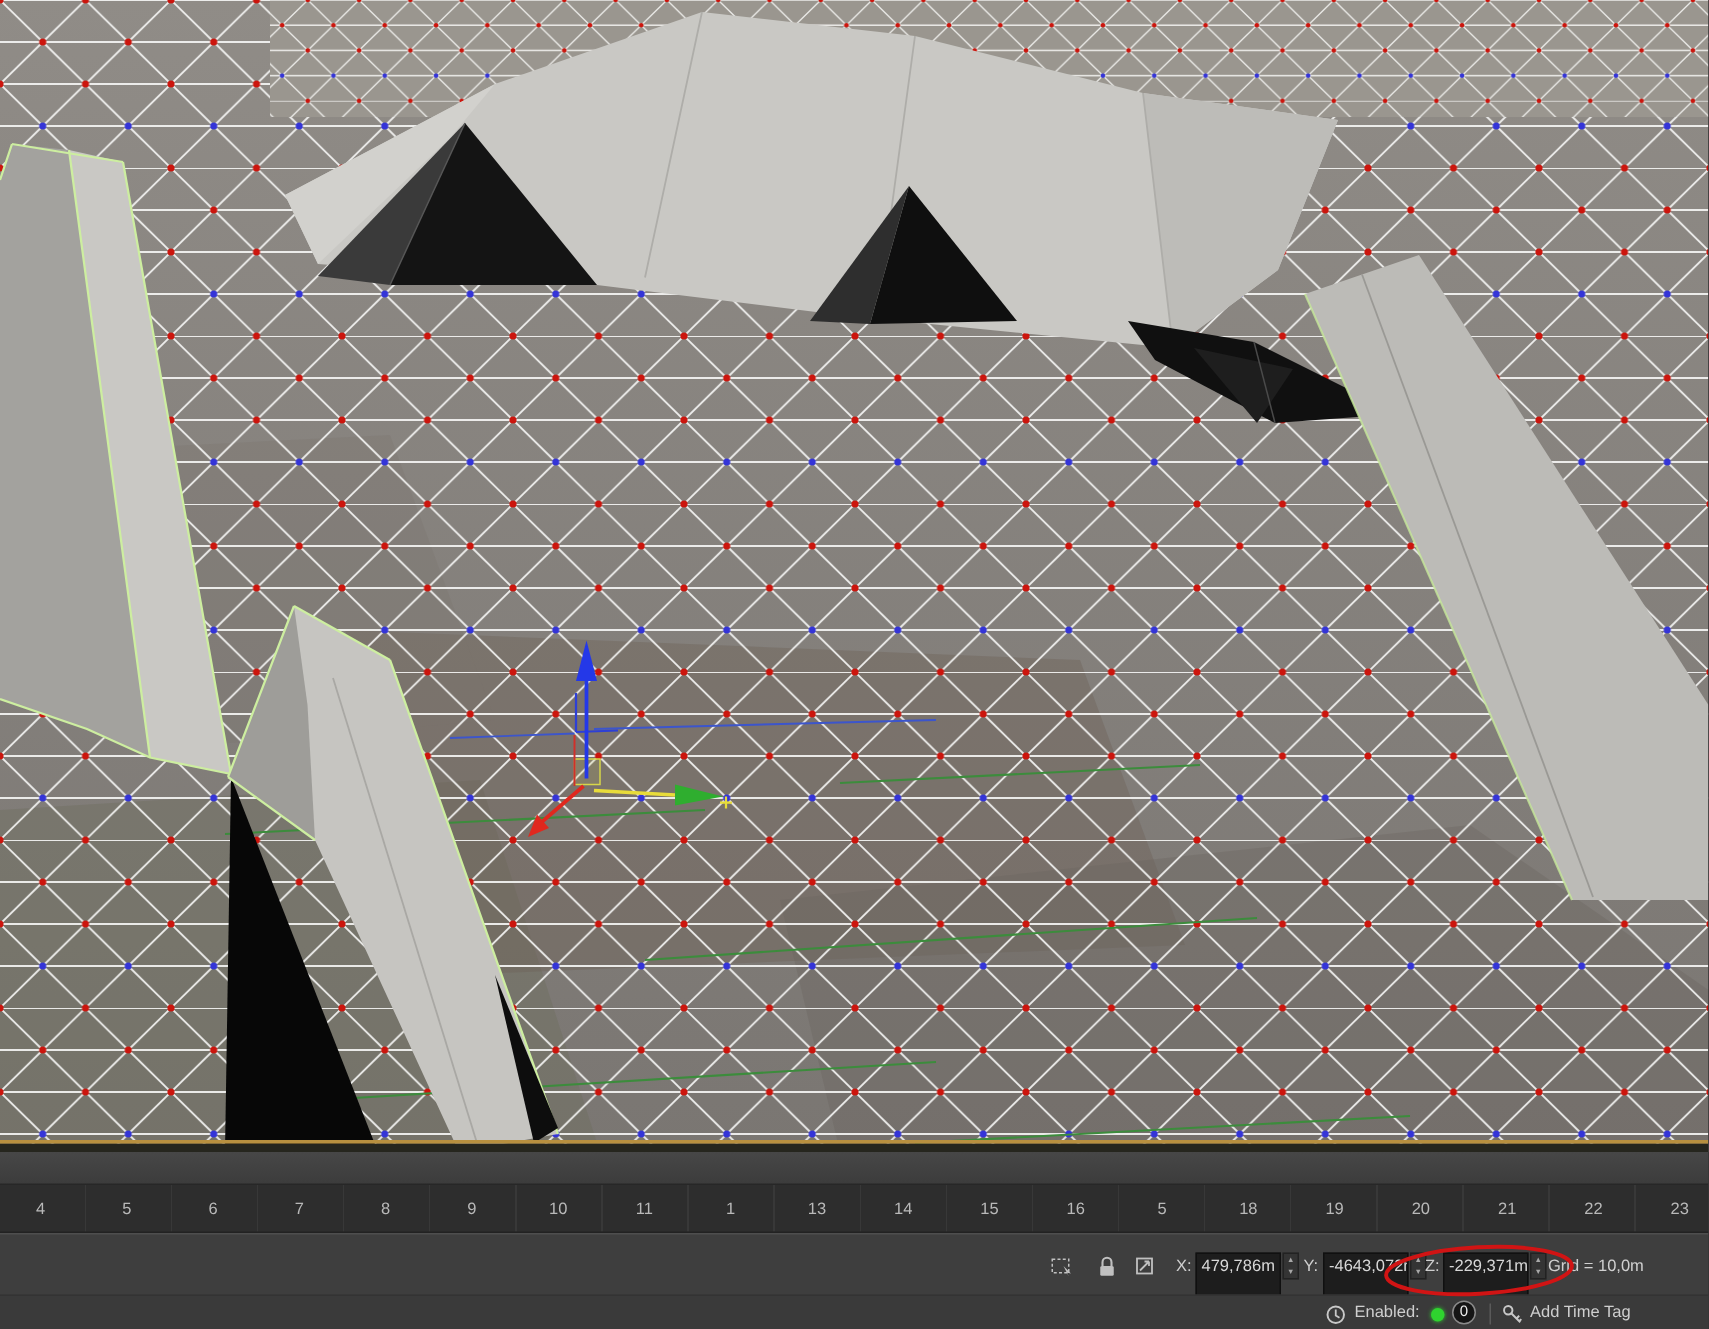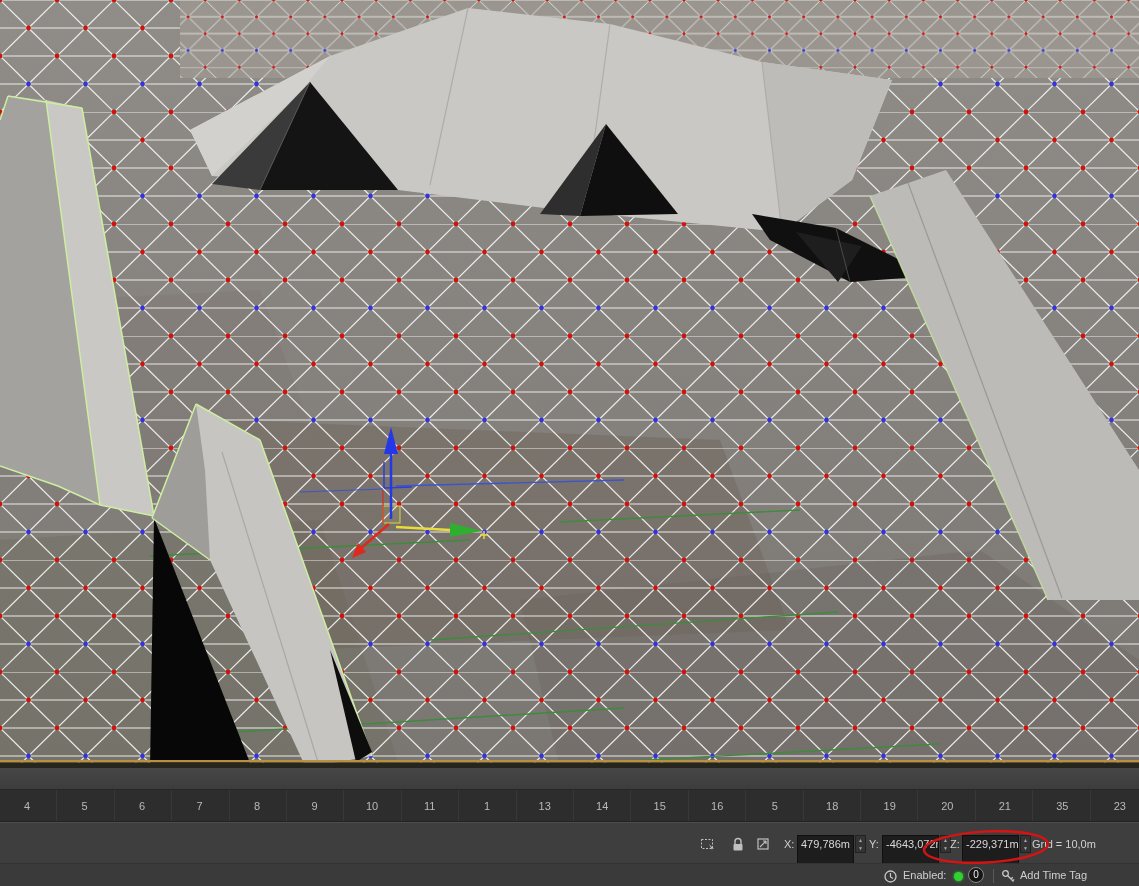--- a/index.html
+++ b/index.html
@@ -199,21 +199,21 @@
     <span class="frame">1</span>
     <span class="frame">13</span>
     <span class="frame">14</span>
     <span class="frame">15</span>
     <span class="frame">16</span>
     <span class="frame">5</span>
     <span class="frame">18</span>
     <span class="frame">19</span>
     <span class="frame">20</span>
     <span class="frame">21</span>
-    <span class="frame">35</span>
+    <span class="frame">22</span>
     <span class="frame">23</span>
   </div>
 
   <div class="statusbar">
     <div class="row1">
 
       <span class="iconbtn" style="left:698px; top:12px;">
         <svg width="16" height="14">
           <rect x="1.5" y="2.5" width="11" height="9" fill="none" stroke="#c0c0c0" stroke-width="1" stroke-dasharray="2,1.5"></rect>
           <path d="M9,7 L14,12 L11.5,11.5 L12.5,14 Z" fill="#c0c0c0"></path>

